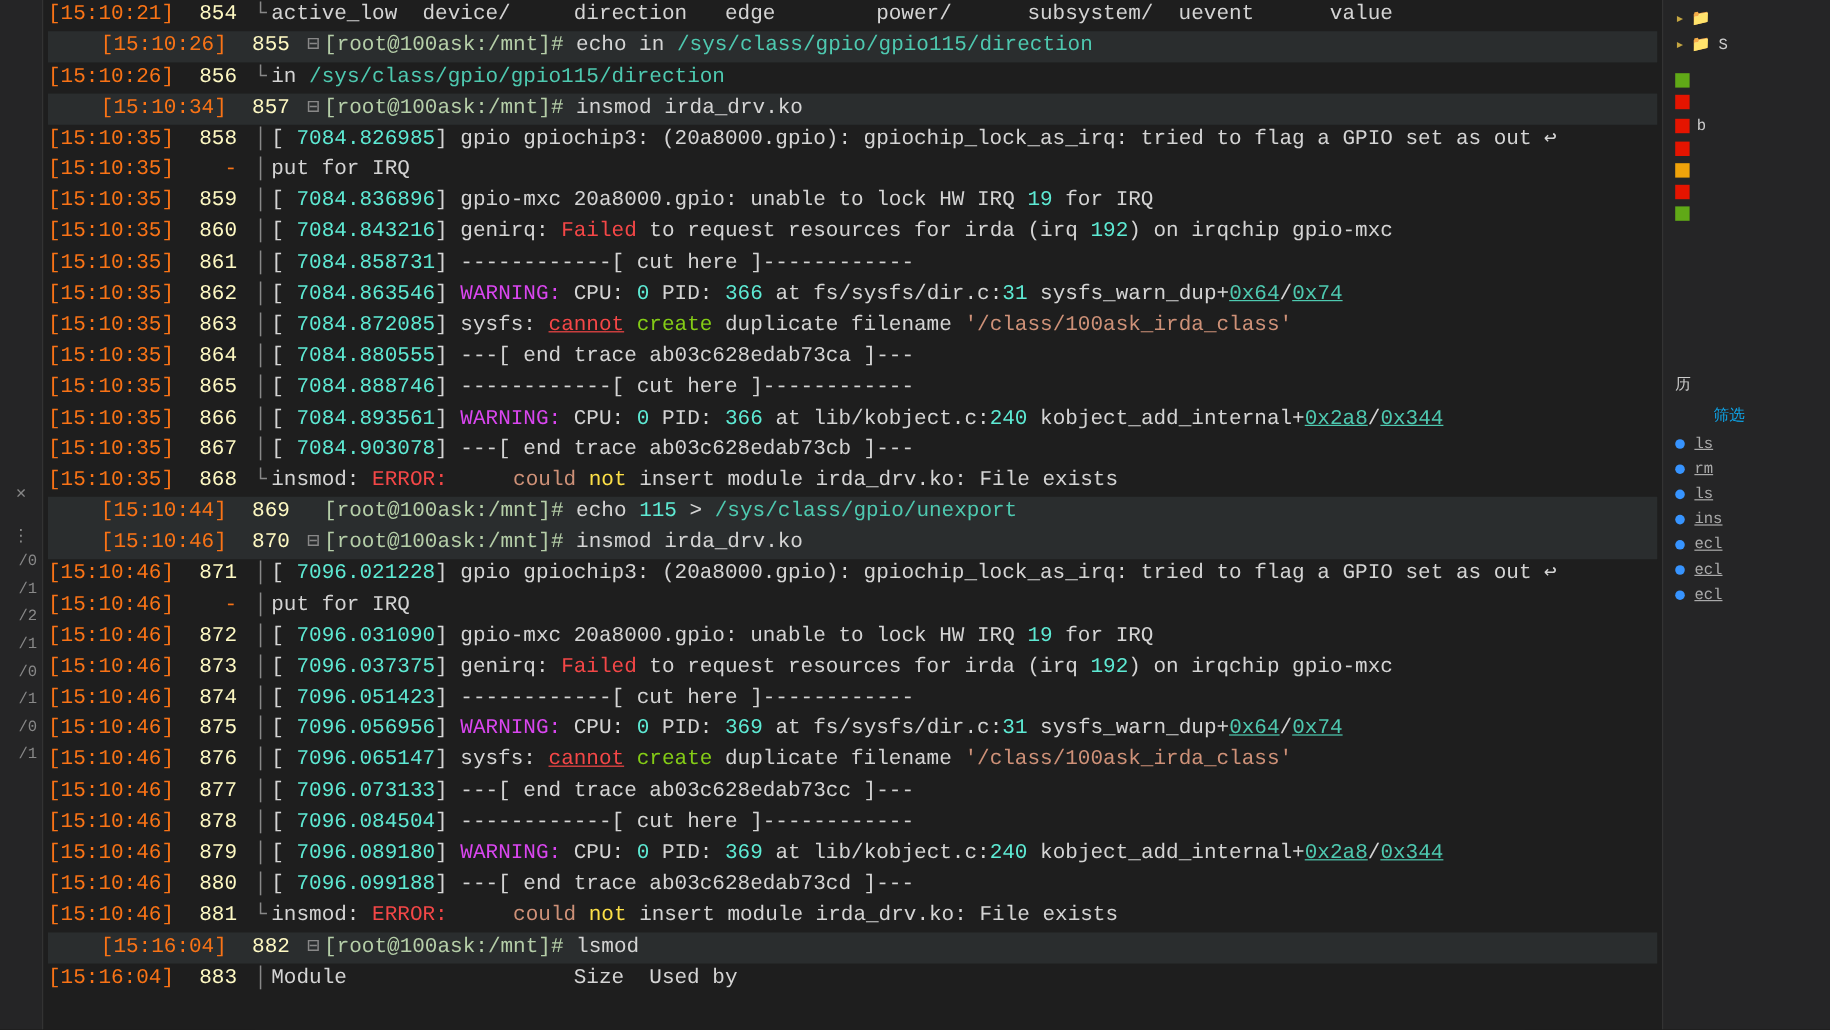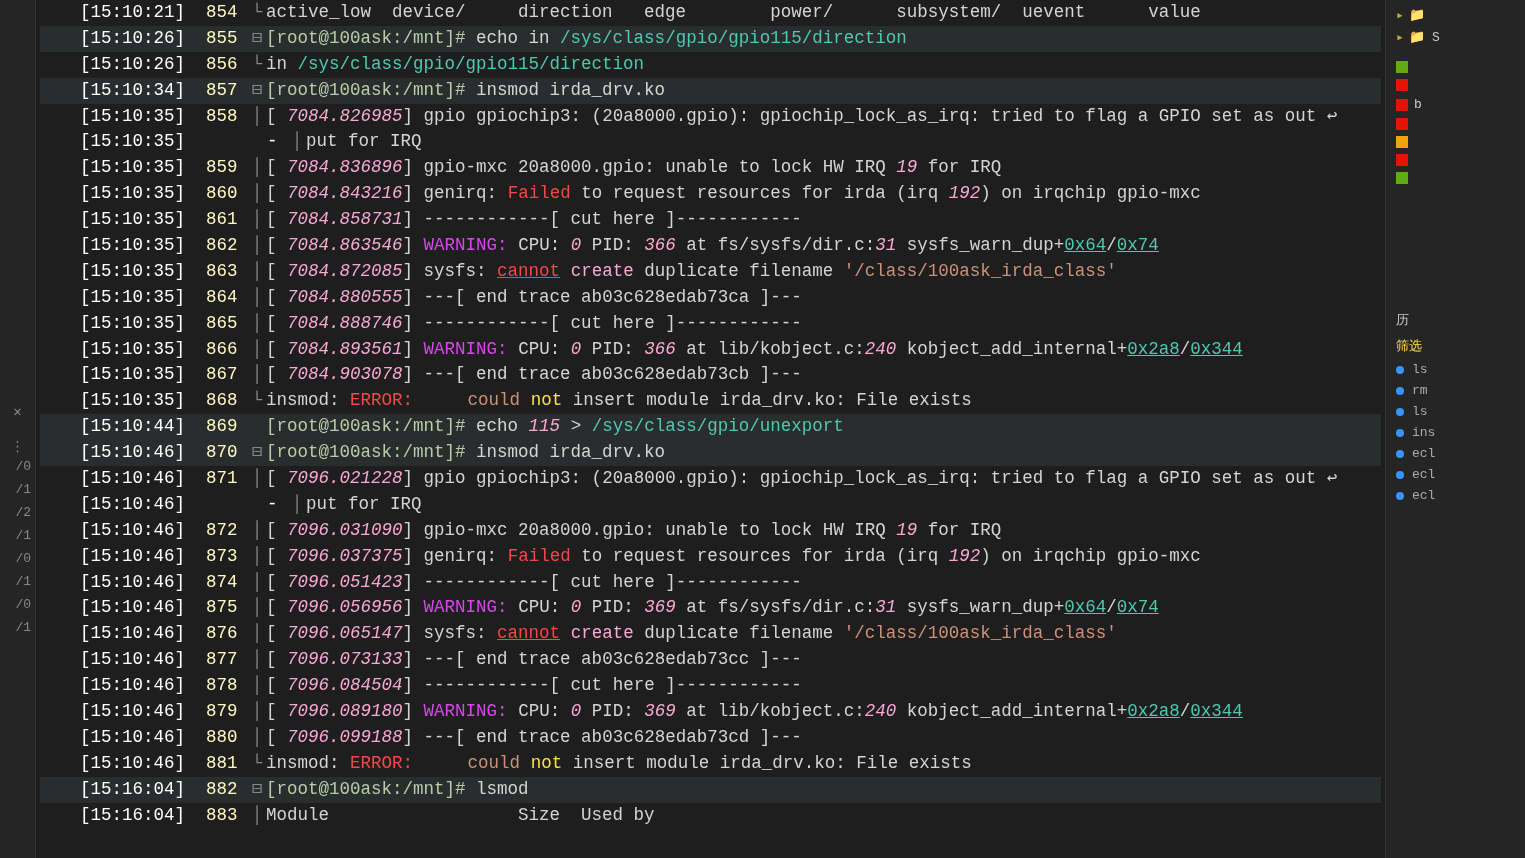--- a/index.html
+++ b/index.html
@@ -4,44 +4,44 @@
 <style>
 * { margin:0; padding:0; box-sizing:border-box; }
 body { background:#1e1e1e; font-family:Consolas,'Courier New',monospace; font-size:17.5px; color:#d4d4d4; overflow:hidden; width:1525px; height:858px; position:relative; }
 .main { display:flex; height:100%; }
 .leftbar { width:36px; background:#252526; border-right:1px solid #333; flex-shrink:0; position:relative; }
 .leftbar .closebtn { color:#888; font-size:14px; padding:8px; text-align:center; cursor:pointer; margin-top:395px; }
 .leftbar .dots { color:#888; font-size:14px; text-align:center; margin-top:10px; }
 .leftbar .item { color:#888; font-size:13px; text-align:right; padding:4px 4px; }
 .term { flex:1; background:#1e1e1e; overflow:hidden; padding:0 4px; }
 .ln { white-space:pre; line-height:25.9px; height:25.9px; }
-.ts { color:#ffffff;margin-left:40px; }
+.ts { color:#f97316; }
 .num2 { color:#fef9c3; }
 .fold { color:#888; display:inline-block; width:18px; text-align:center; }
 .prompt { color:#b5cea8; }
 .path { color:#4ec9b0; }
 .kw-warn { color:#d946ef; }
 .kw-fail { color:#f44747; font-weight:normal; }
 .kw-err { color:#f44747; }
 .kw-cannot { color:#f44747;text-decoration:underline; }
-.kw-create { color:#f9a8d4; }
+.kw-create { color:#84cc16; }
 .kw-could { color:#ce9178;margin-left:44px; }
 .kw-not { color:#fde047; }
-.n { color:#f9a8d4;font-style:italic; }
+.n { color:#5eead4; }
 .addr { color:#4ec9b0; text-decoration:underline; }
 .str { color:#ce9178;margin-top:15px; }
 .cmd { color:#d4d4d4; }
-.hl { background:#2a2d2e; display:inline-block; width:100%; }
+.hl { background:#2a2d2e; display:inline-block; width:100%;padding-left:44px; }
 .right { width:140px; background:#252526; border-left:1px solid #333; flex-shrink:0; padding:4px; font-size:13px; color:#ccc; overflow:hidden; }
 .right .folder { display:flex; align-items:center; gap:6px; padding:3px 6px; }
 .right .sq { width:12px; height:12px; display:inline-block; }
 .right .sq.red{ background:#e51400; } .right .sq.green{ background:#60a917; } .right .sq.yellow{ background:#f0a30a; }
 .right .hdr { padding:4px 6px; color:#ccc; display:flex; align-items:center; gap:6px; }
-.right .filt { padding:4px 6px; color:#fde047; }
-.right .hitem { display:flex; align-items:center; gap:8px; padding:3px 6px; color:#aaa; }
+.right .filt { padding:4px 6px; color:#0ea5e9;margin-left:32px; }
+.right .hitem { display:flex; align-items:center; gap:8px; padding:3px 6px; color:#aaa;text-decoration:underline; }
 .right .dot{ width:8px; height:8px; border-radius:50%; background:#3794ff; flex-shrink:0; }
 .tri { color:#c5a642; }
 </style>
 </head>
 <body>
 
 <div class="main">
   <div class="leftbar">
     <div class="closebtn">✕</div>
     <div class="dots">⋮</div>

